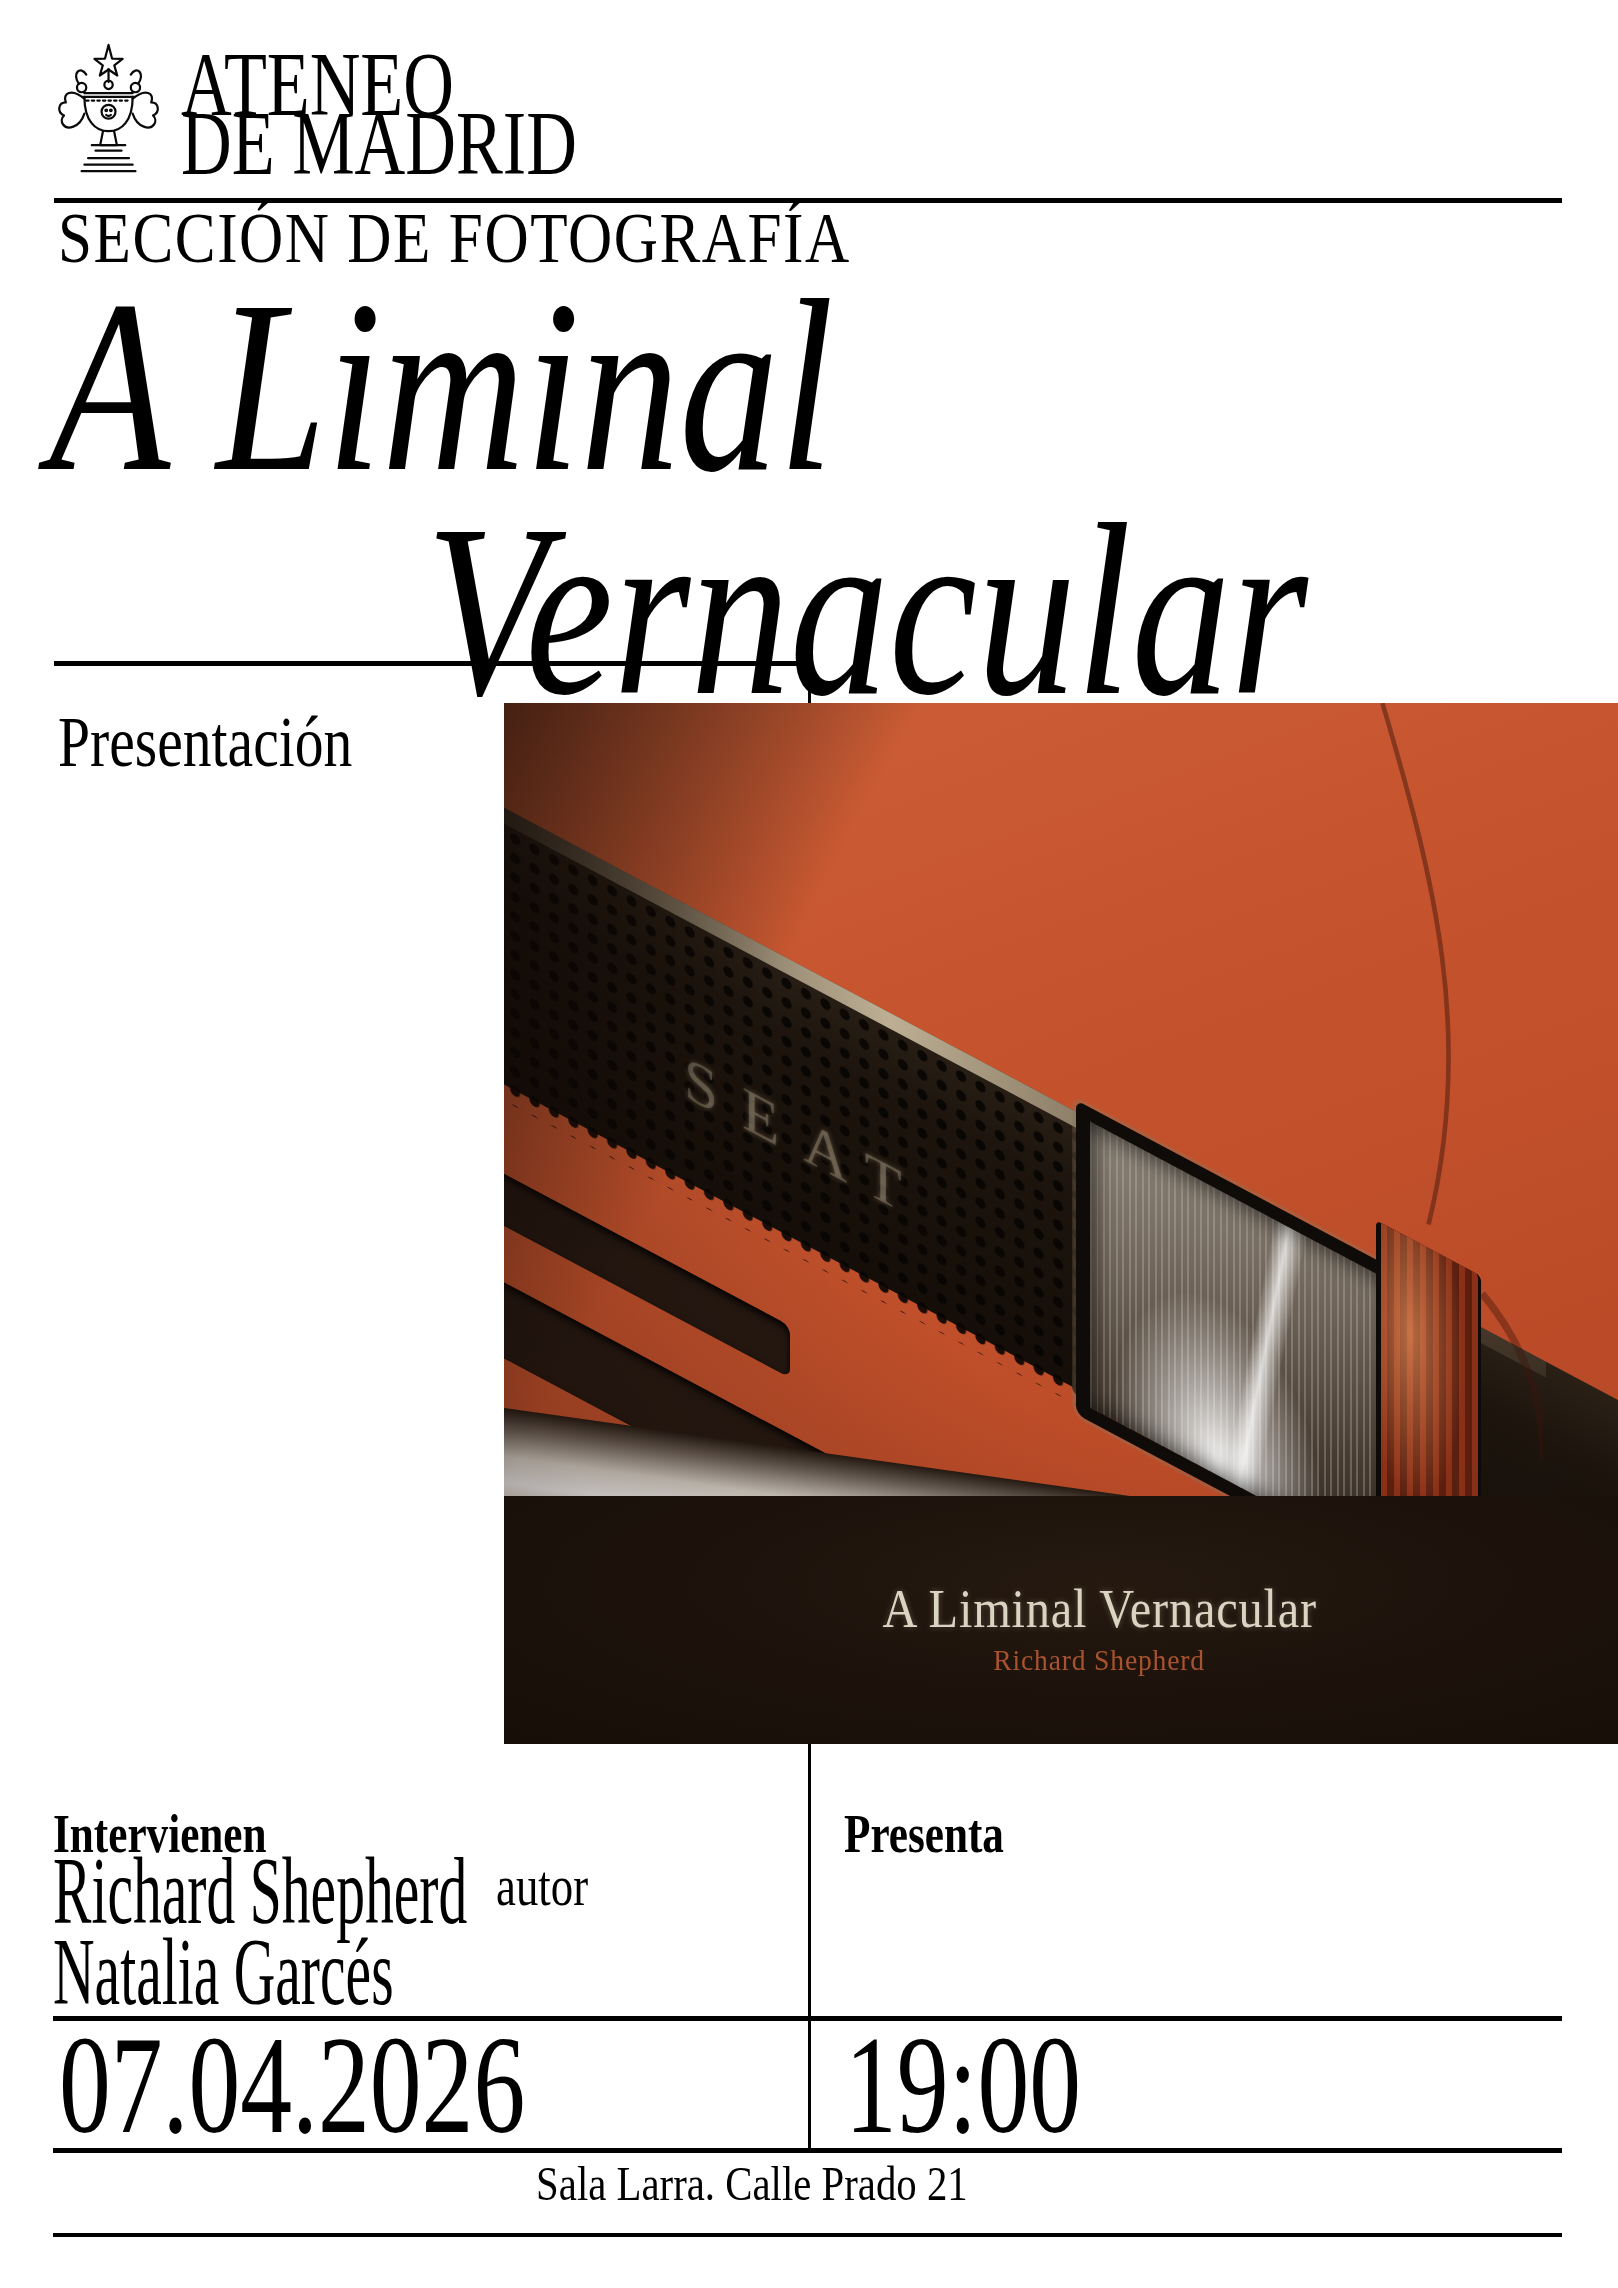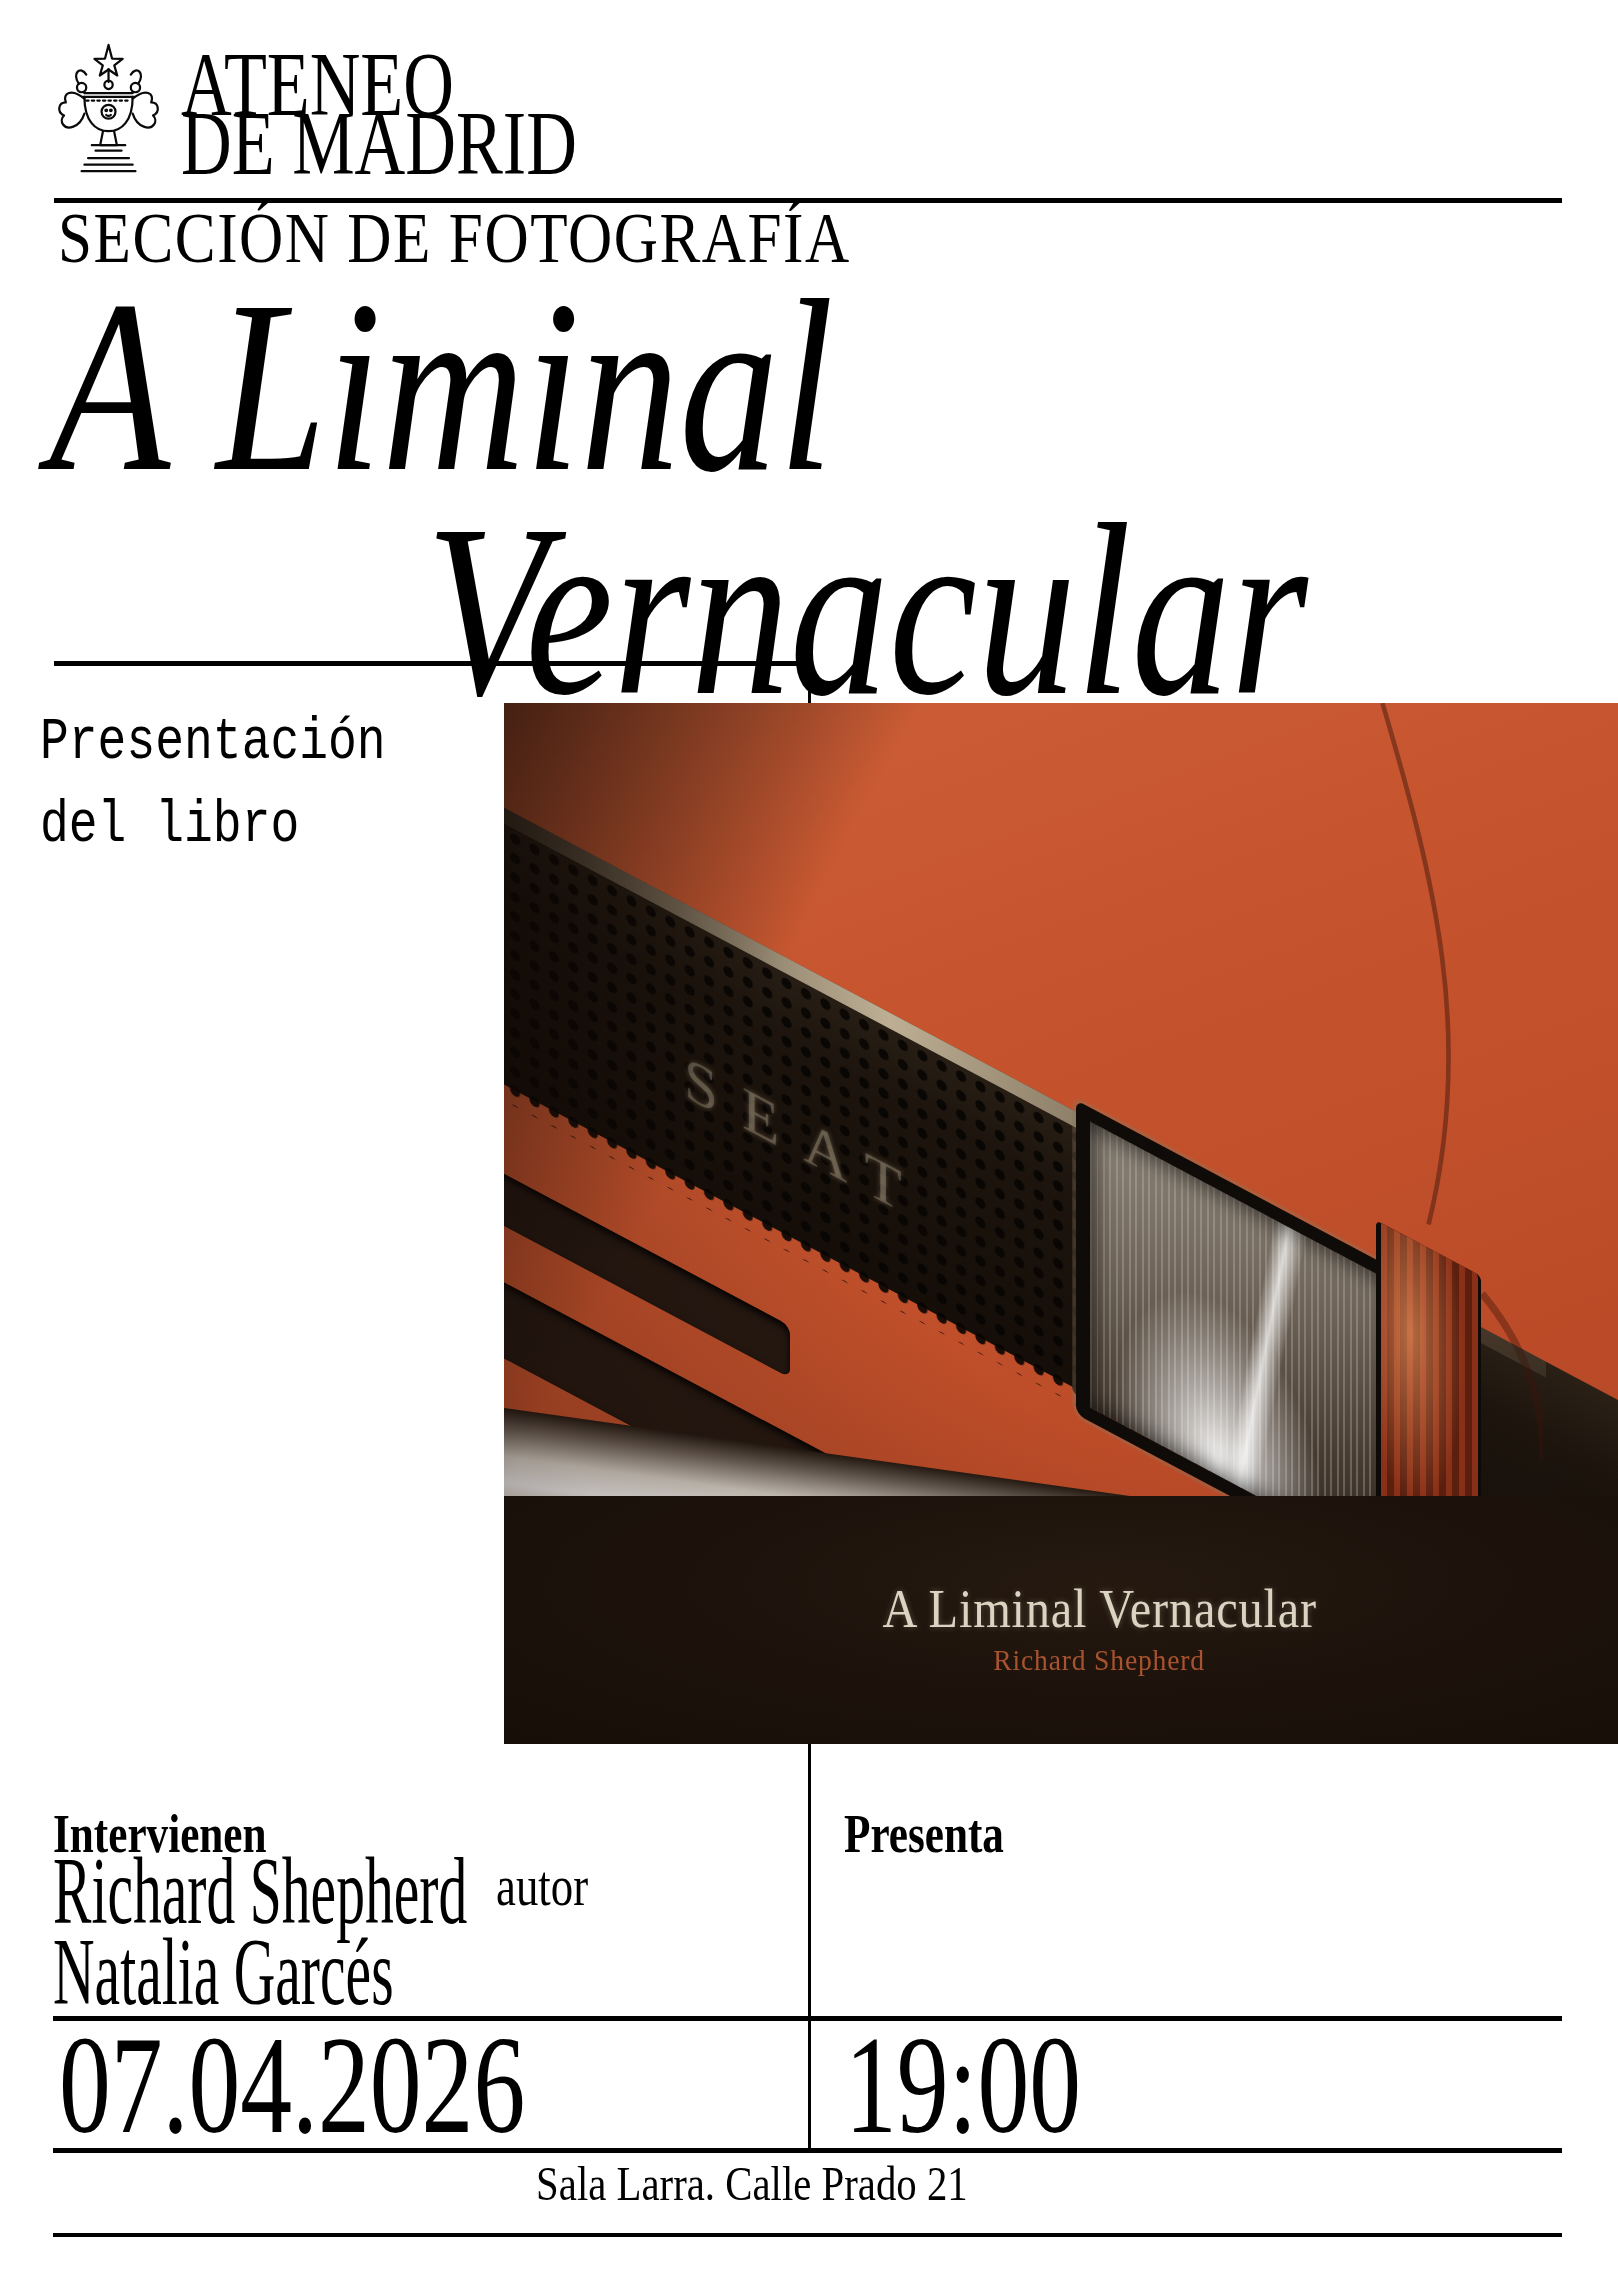--- a/index.html
+++ b/index.html
@@ -14,21 +14,21 @@
   #org-name .line{display:block;}
   #org-name .cx{transform:scaleX(0.78);}
   #section-title{left:58px;top:202px;font-size:72px;}
   #section-title .cx{transform:scaleX(0.85);letter-spacing:1.8px;}
   
   .title-line{font-size:245px;font-style:italic;}
   .title-line .cx{transform:scaleX(0.81);}
   #title-line1{left:49px;top:264px;}
   #title-line2{left:426px;top:488px;}
   
-  #intro{left:40px;top:701px;font-size:60px;line-height:83px;font-family:Liberation Mono, monospace;}
+  #intro{left:58px;top:701px;font-size:72px;line-height:83px;}
   #intro .line{display:block;}
   #intro .cx{transform:scaleX(0.80);}
   
   #photo{position:absolute;left:504px;top:703px;width:1191px;height:1041px;overflow:hidden;
          background:linear-gradient(160deg,#cd6038 0%,#c5532d 35%,#bb4b28 70%,#ad4423 100%);}
   #photo .skew{position:absolute;transform-origin:0 0;}
   #grille-band{left:-18.5px;top:95px;width:1606px;height:277px;transform:skewY(28deg);
          background:linear-gradient(180deg,#2a2016 0%,#1c140d 30%,#150e08 100%);}
   #grille-trim{position:absolute;left:0;top:0;width:66%;height:15.7px;
          background:linear-gradient(90deg,rgba(160,140,110,0.20),rgba(215,200,170,0.85) 38%,rgba(150,130,100,0.45) 75%,rgba(120,100,80,0.25));}
@@ -135,21 +135,20 @@
     <span class="cx">SECCIÓN DE FOTOGRAFÍA</span>
   </div>
   <div class="abs title-line" id="title-line2">
     <span class="cx">Vernacular</span>
   </div>
   <div class="rule" id="rule-title"></div>
   <div id="divider-vertical"></div>
 
   <div class="abs" id="intro">
     <span class="line"><span class="cx">Presentación</span></span>
-    <span class="line"><span class="cx">del libro</span></span>
   </div>
 
   <div id="photo">
     <div class="skew" id="grille-band">
       <div id="grille-trim"></div>
       <div id="grille-mesh"></div>
       <div id="grille-brand">SEAT</div>
     </div>
     <div class="skew slot" id="slot-1"></div>
     <div class="skew slot" id="slot-2"></div>

